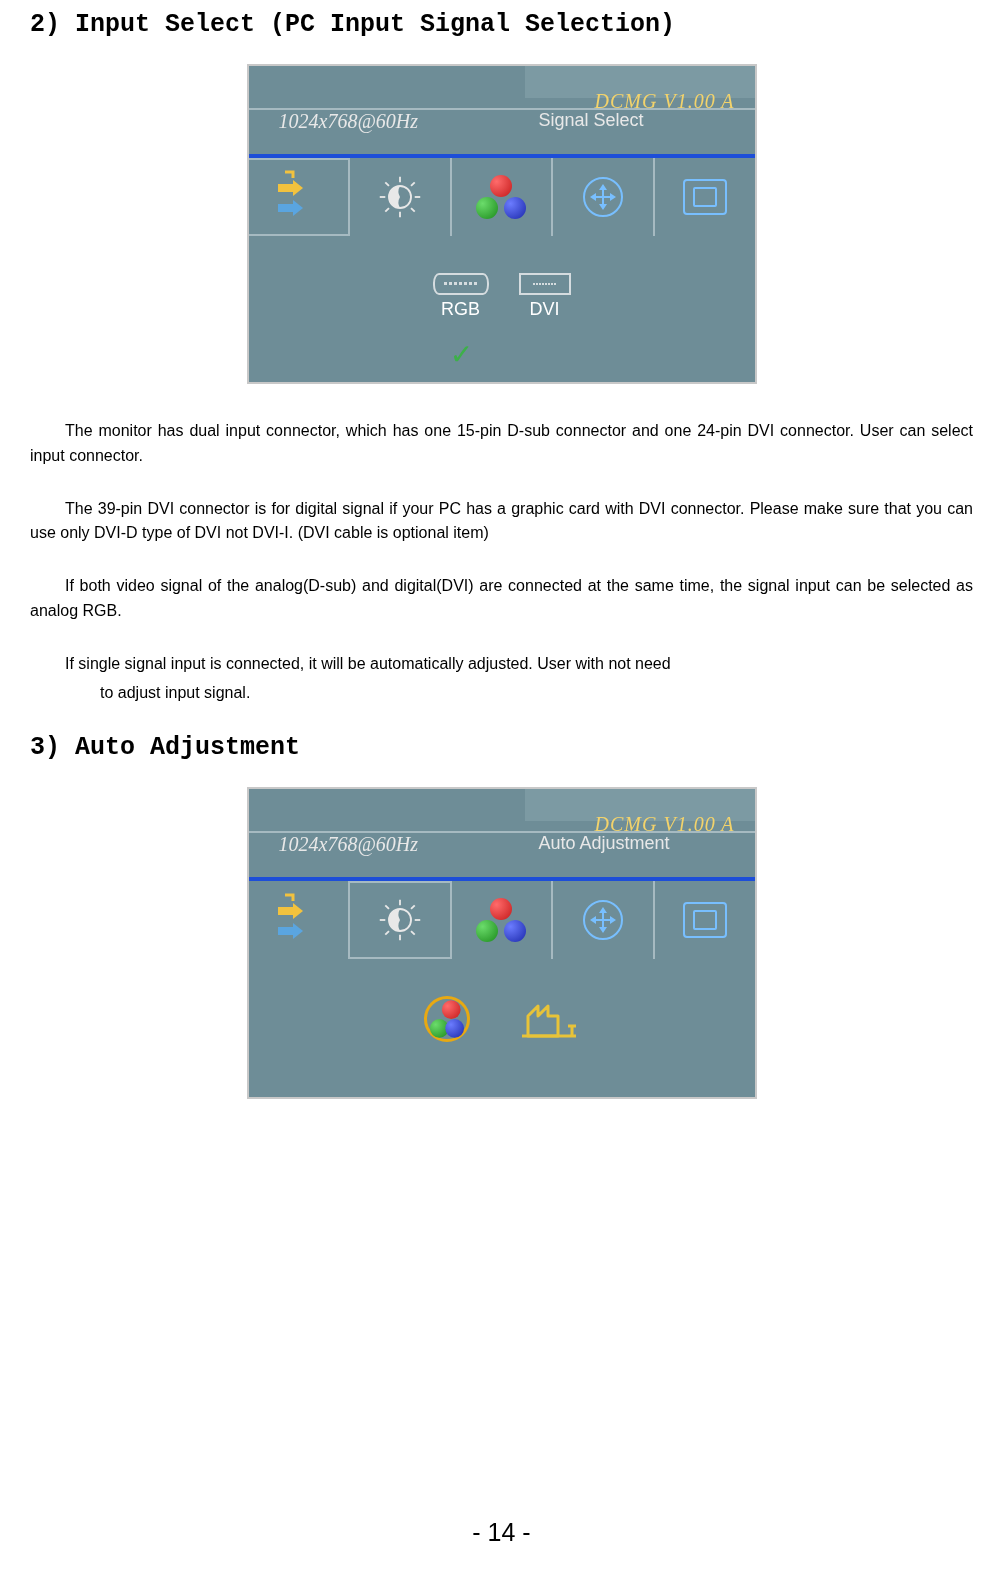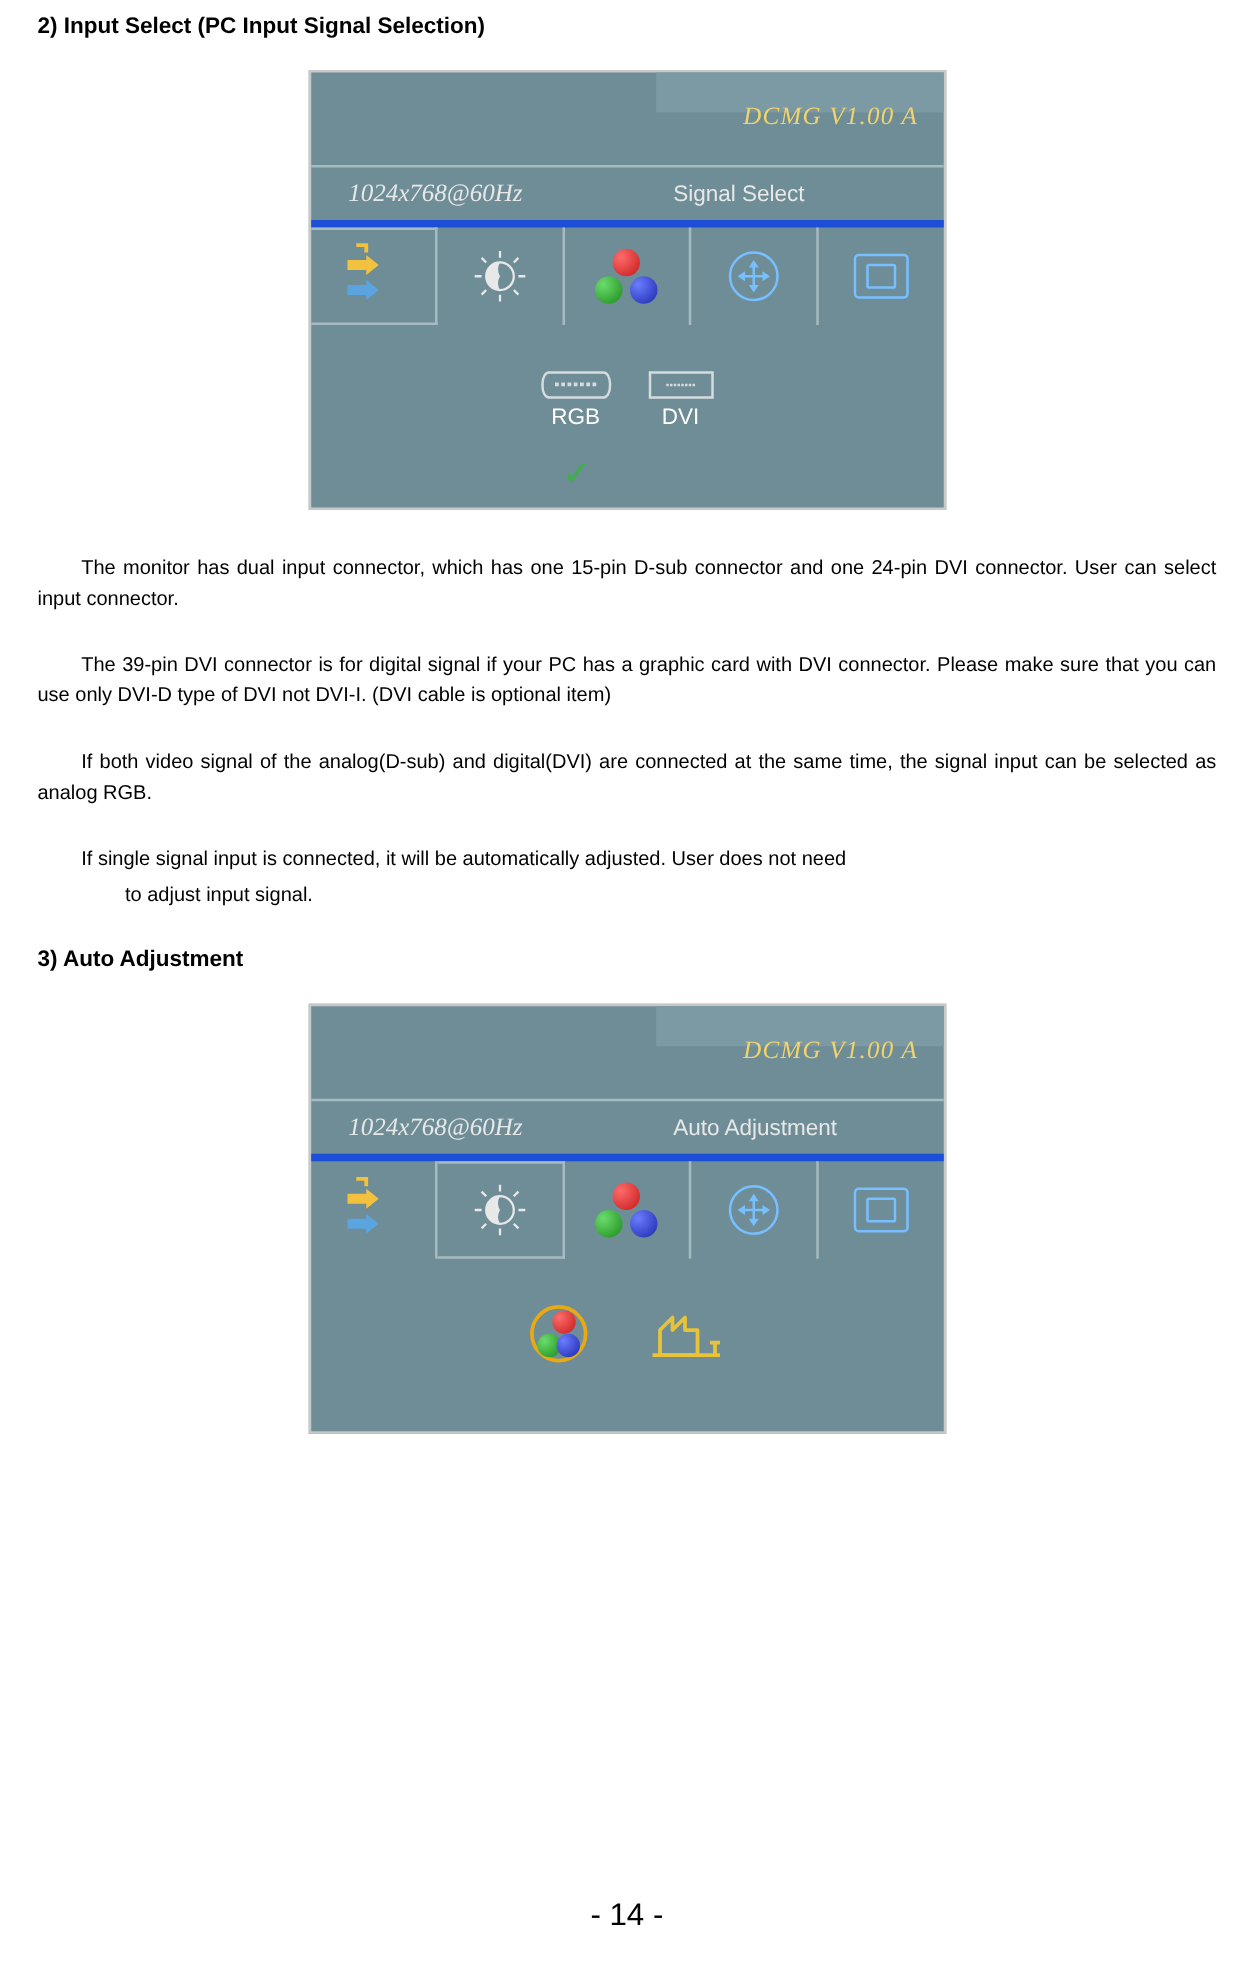--- a/index.html
+++ b/index.html
@@ -6,23 +6,24 @@
     body {
       width: 1003px;
       height: 1577px;
       background: #ffffff;
       font-family: Arial, Helvetica, sans-serif;
       color: #000000;
       padding: 0 30px;
       position: relative;
     }
     h2.section-title {
-      font-size: 18px;
+      font-size: 25px;
       font-weight: bold;
       margin: 10px 0 25px 0;
+      font-family: Liberation Mono, monospace;
     }
     .osd-wrap {
       text-align: center;
       margin-bottom: 35px;
     }
     .osd {
       display: inline-block;
       width: 510px;
       background: #6e8d97;
       border: 2px solid #c8c8c8;
@@ -45,24 +46,23 @@
       top: 24px;
       color: #f3d36b;
       font-style: italic;
       font-family: "Times New Roman", serif;
       font-size: 20px;
       letter-spacing: 1px;
     }
     .osd-row2 {
       height: 50px;
       border-top: 2px solid #a6bac1;
-      border-bottom: 6px solid #1d4ed8;
-      display: flex;
-      align-items: center;
-      margin-top: 32px;
+      border-bottom: 4px solid #1d4ed8;
+      display: flex;
+      align-items: flex-start;
     }
     .osd-row2 .res {
       color: #e8e8e8;
       font-family: "Times New Roman", serif;
       font-style: italic;
       font-size: 20px;
       margin-left: 30px;
       flex: 0 0 260px;
     }
     .osd-row2 .menu-name {
@@ -287,21 +287,21 @@
       </div>
     </div>
     <div class="check">✓</div>
     <div class="osd-footer"></div>
   </div>
 </div>
 
 <p class="body-text indent">The monitor has dual input connector, which has one 15-pin D-sub connector and one 24-pin DVI connector. User can select input connector.</p>
 <p class="body-text indent">The 39-pin DVI connector is for digital signal if your PC has a graphic card with DVI connector. Please make sure that you can use only DVI-D type of DVI not DVI-I. (DVI cable is optional item)</p>
 <p class="body-text indent">If both video signal of the analog(D-sub) and digital(DVI) are connected at the same time, the signal input can be selected as analog RGB.</p>
-<p class="body-text indent">If single signal input is connected, it will be automatically adjusted. User does not need</p>
+<p class="body-text indent">If single signal input is connected, it will be automatically adjusted. User with not need</p>
 <p class="body-text indent2" style="margin-top:-24px;">to adjust input signal.</p>
 
 <h2 class="section-title" style="margin-top:20px;">3) Auto Adjustment</h2>
 
 <div class="osd-wrap">
   <div class="osd">
     <div class="osd-top">
       <div class="osd-top-hl"></div>
       <div class="osd-version">DCMG V1.00 A</div>
     </div>

